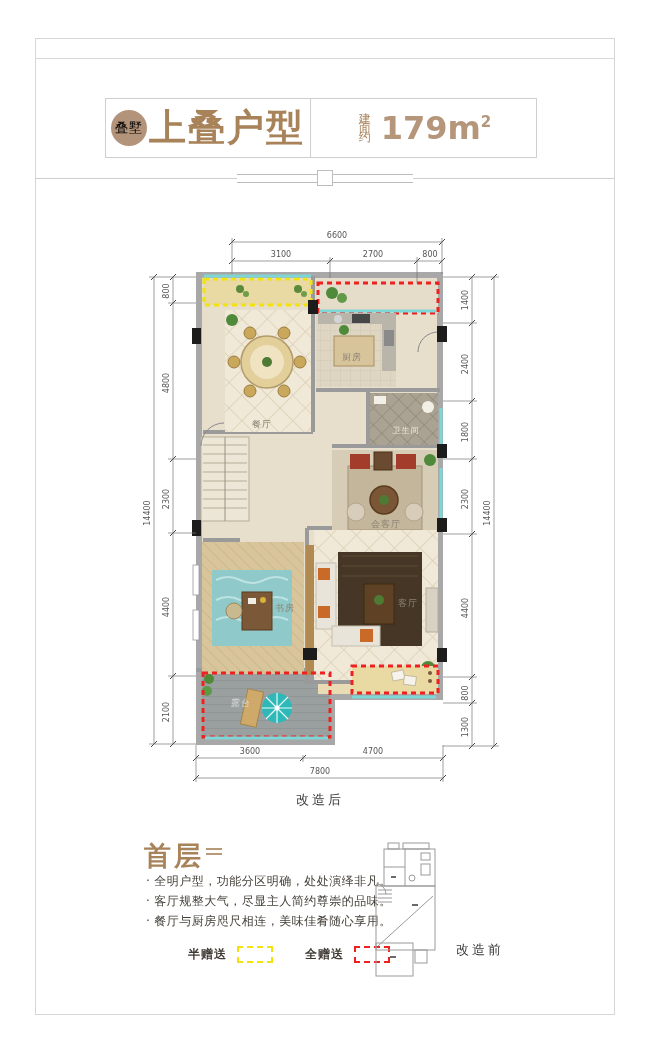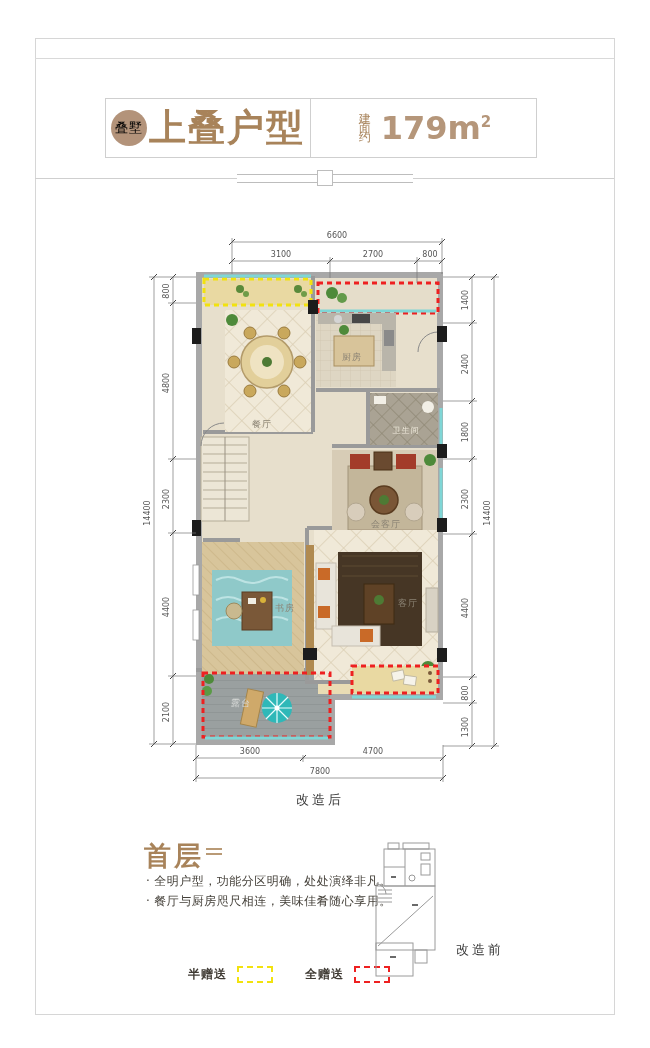--- a/index.html
+++ b/index.html
@@ -37,21 +37,21 @@
   .tick{stroke:#444;stroke-width:1;}
   .wallline{stroke:#9a9a9a;stroke-width:4;}
   
   .section-title{position:absolute;left:144px;top:838px;font-family:"DejaVu Serif",serif;font-weight:bold;
                  font-size:27px;color:#a8835a;letter-spacing:3px;}
   .title-mark{position:absolute;left:206px;top:848px;width:16px;}
   .title-mark div{height:2px;background:#b99a76;margin-bottom:3px;}
   .bullets{position:absolute;left:146px;top:871px;width:240px;}
   .bullet{font-size:12px;color:#45413a;line-height:20px;letter-spacing:0.5px;white-space:nowrap;}
   .bullet .dot{margin-right:4px;color:#45413a;}
-  .legend{position:absolute;left:188px;top:966px;display:flex;align-items:center;gap:10px;}
+  .legend{position:absolute;left:188px;top:946px;display:flex;align-items:center;gap:10px;}
   .legend-label{font-size:12px;font-weight:bold;color:#3f3a33;letter-spacing:1px;}
   .legend-box-half{width:32px;height:13px;border:2px dashed #f2e20e;margin-right:22px;}
   .legend-box-full{width:32px;height:13px;border:2px dashed #ee2020;}
 </style>
 </head>
 <body>
 
 <div class="page">
 
   <div class="frame"></div>
@@ -361,20 +361,21 @@
   </svg>
 
   <div class="section-title">首层</div>
   <div class="title-mark">
       <div></div>
       <div></div>
     </div>
 
   <div class="bullets">
     <div class="bullet"><span class="dot">·</span><span>全明户型，功能分区明确，处处演绎非凡。</span></div>
+    <div class="bullet"><span class="dot">·</span><span>客厅规整大气，尽显主人简约尊崇的品味。</span></div>
     <div class="bullet"><span class="dot">·</span><span>餐厅与厨房咫尺相连，美味佳肴随心享用。</span></div>
   </div>
 
   <div class="legend">
     <span class="legend-label">半赠送</span>
     <span class="legend-box-half"></span>
     <span class="legend-label">全赠送</span>
     <span class="legend-box-full"></span>
   </div>
 

